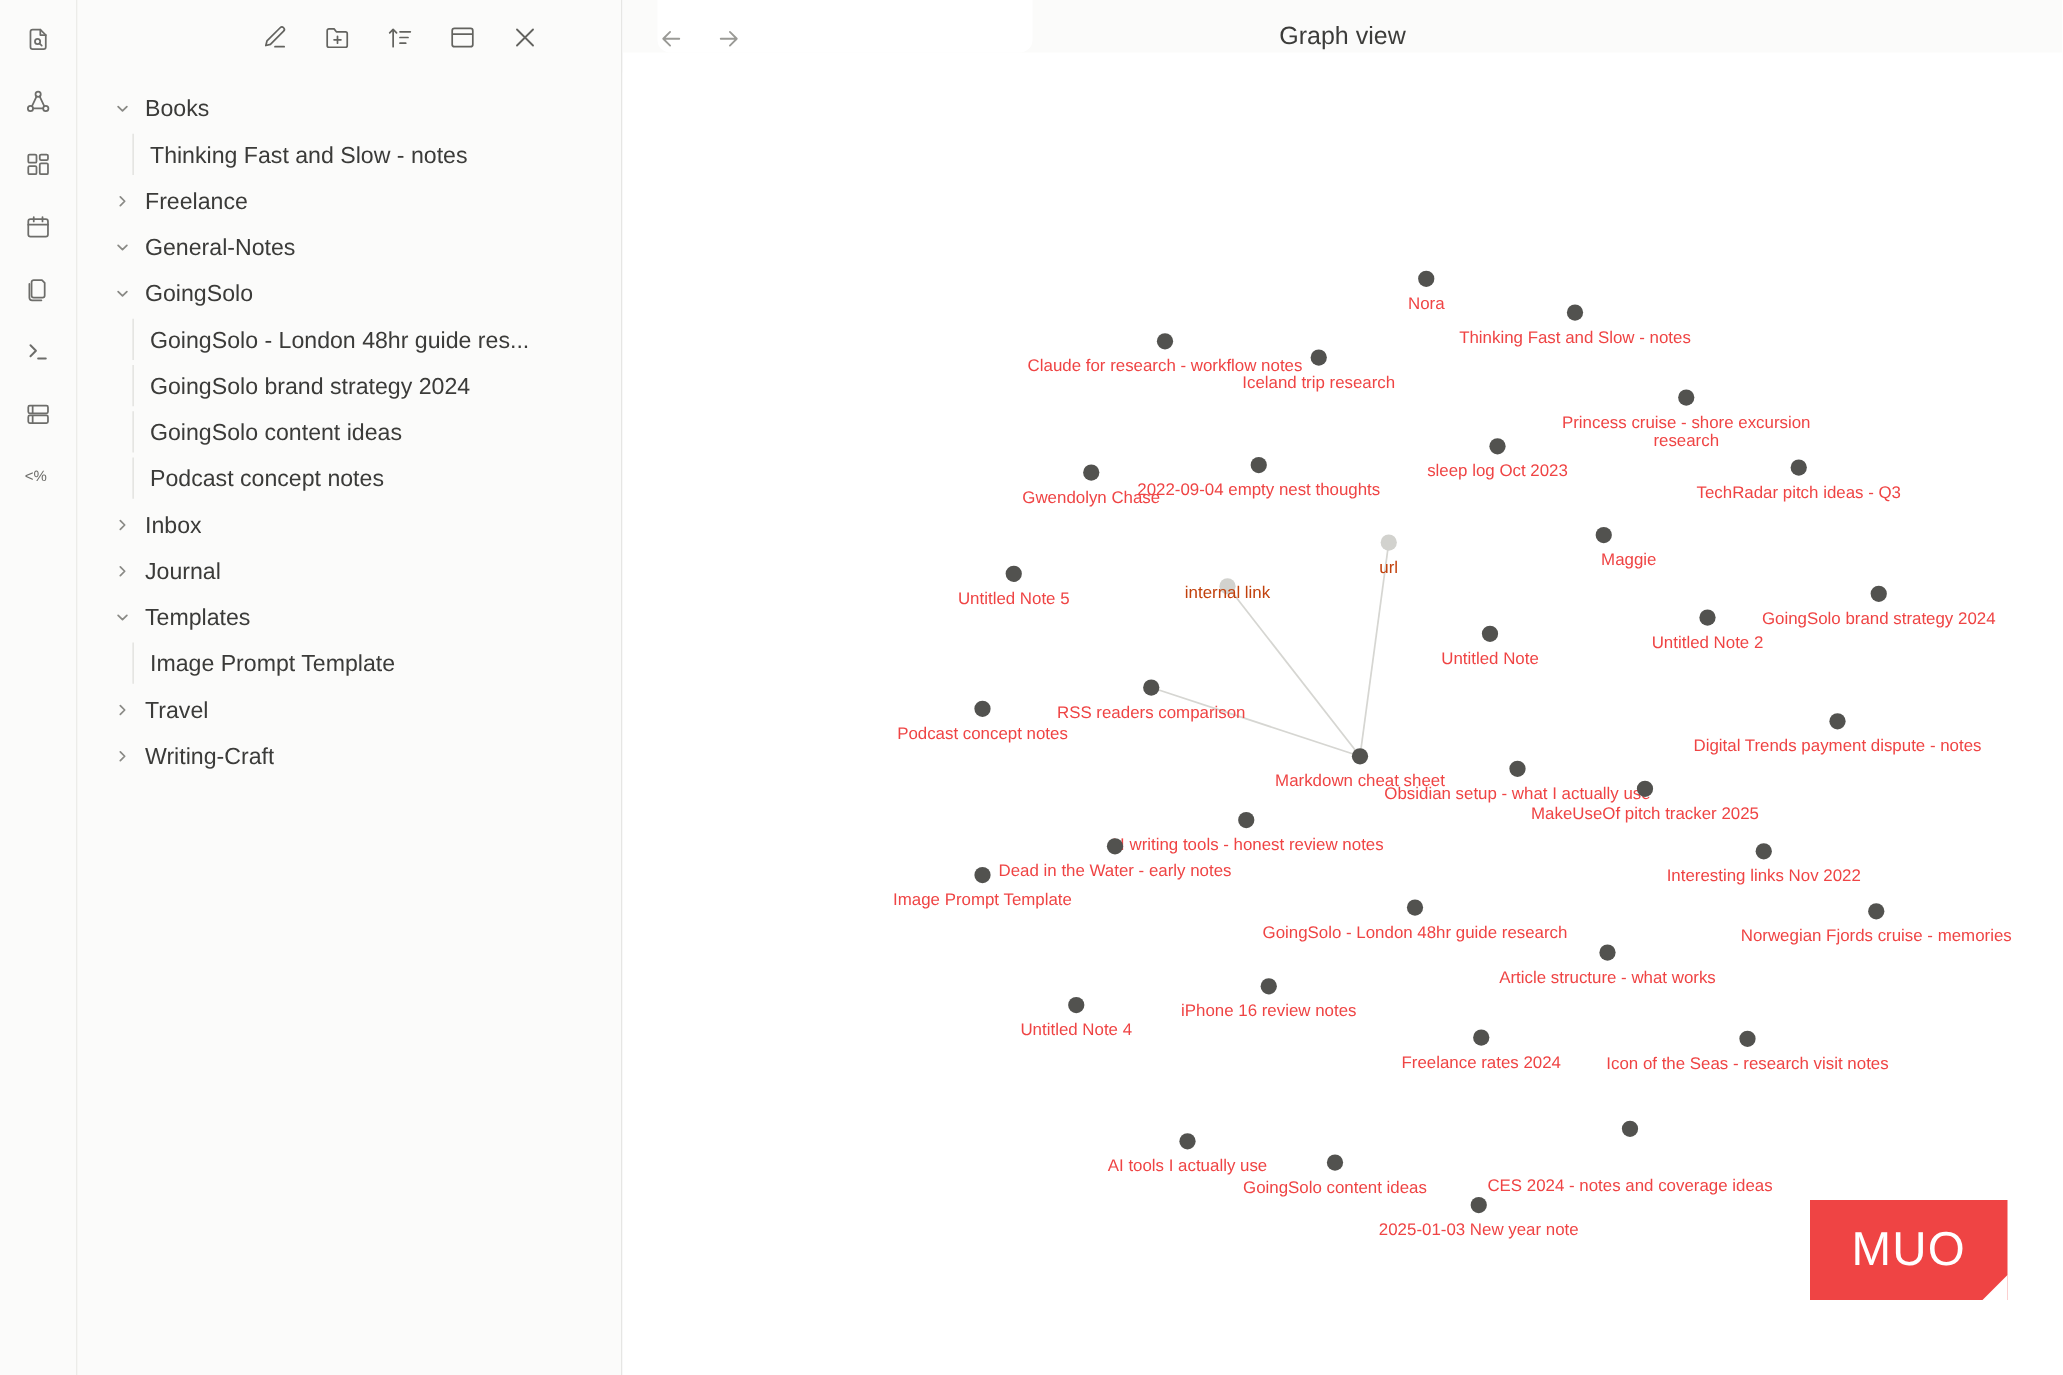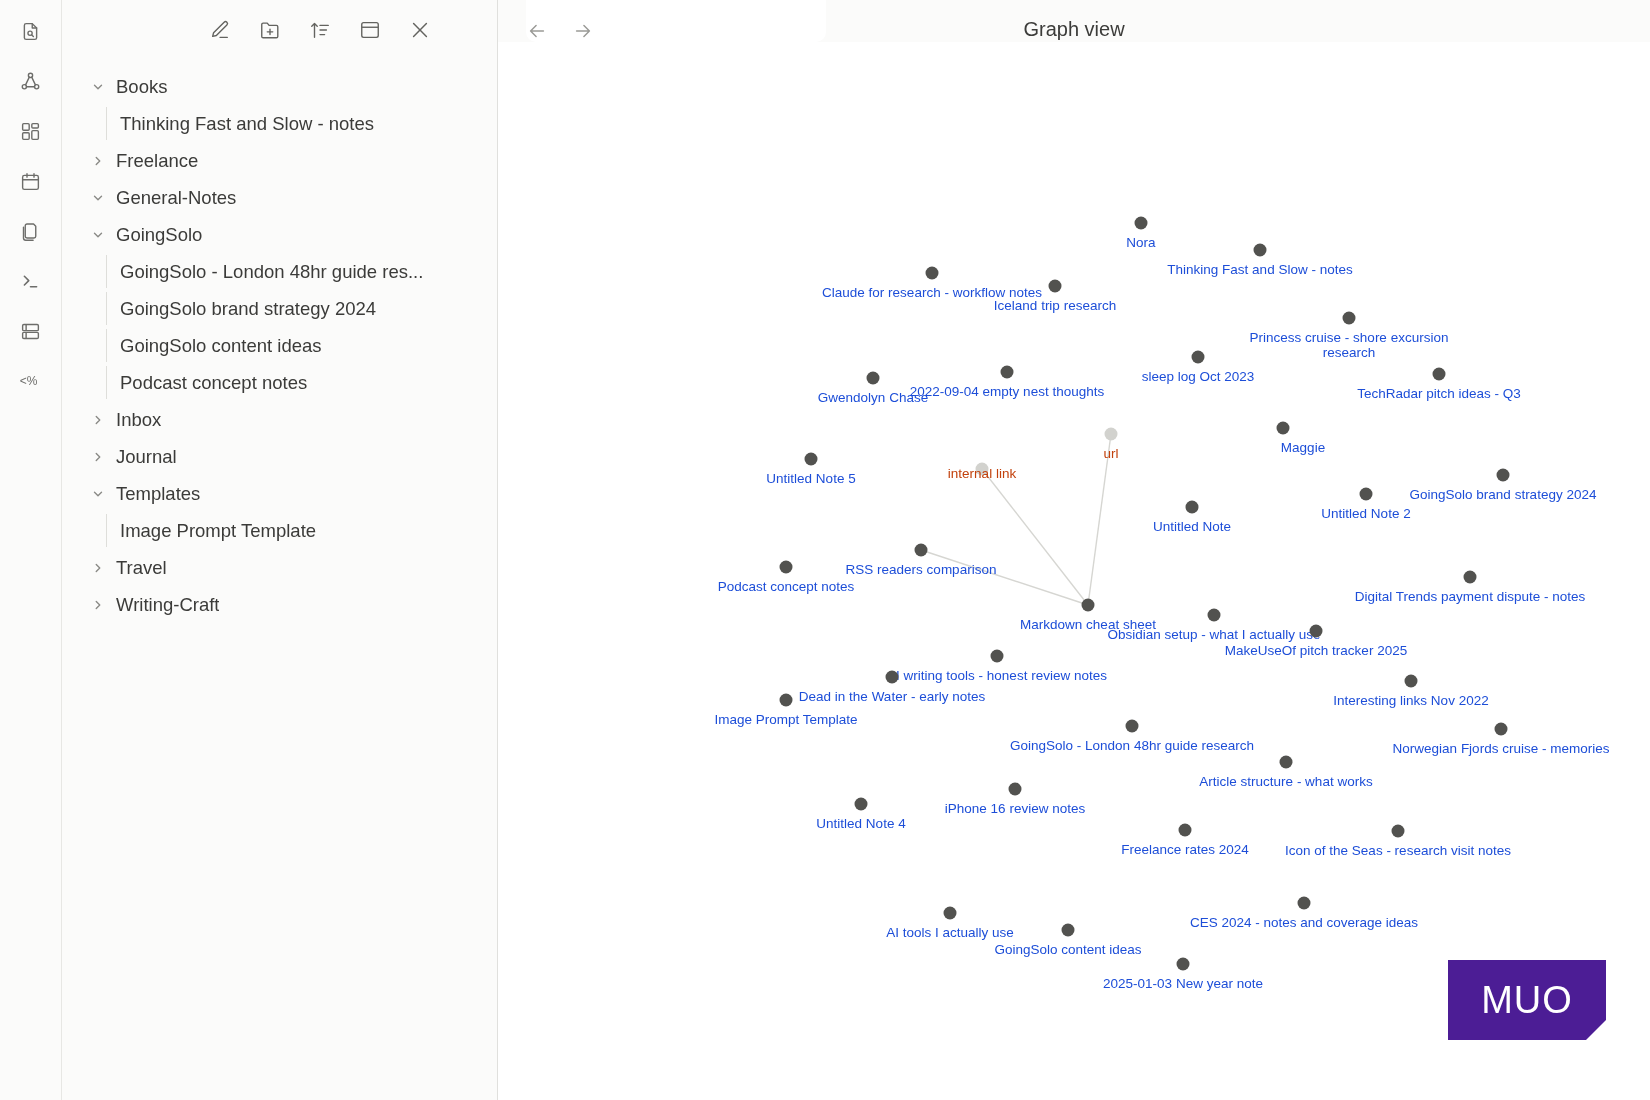--- a/index.html
+++ b/index.html
@@ -160,35 +160,35 @@
     transform: translate(-50%, -50%);
     width: 13px; height: 13px;
     border-radius: 50%;
     background: #52524f;
   }
   .node.faded { background: #d2d2ce; }
   .node-label {
     position: absolute;
     transform: translate(-50%, 0);
     font-size: 13.5px;
-    color: #1d4ed8;
+    color: #ef4444;
     white-space: pre;
     text-align: center;
     line-height: 15px;
   }
   .node-label.faded { color: #c2410c; }
 
   
   .watermark {
     position: absolute;
     right: 44px;
     bottom: 60px;
     width: 158px;
     height: 80px;
-    background: #4c1d95;
+    background: #ef4444;
     display: flex;
     align-items: center;
     justify-content: center;
     overflow: hidden;
   }
   .watermark .wm-text {
     color: #ffffff;
     font-size: 38px;
     letter-spacing: 1px;
     font-weight: 400;
@@ -480,21 +480,21 @@
         <div class="node-label" style="left: 788px; top: 716px;">Article structure - what works</div>
         <div class="node" style="left: 517px; top: 731px;"></div>
         <div class="node-label" style="left: 517px; top: 743px;">iPhone 16 review notes</div>
         <div class="node" style="left: 363px; top: 746px;"></div>
         <div class="node-label" style="left: 363px; top: 758px;">Untitled Note 4</div>
         <div class="node" style="left: 687px; top: 772px;"></div>
         <div class="node-label" style="left: 687px; top: 784px;">Freelance rates 2024</div>
         <div class="node" style="left: 900px; top: 773px;"></div>
         <div class="node-label" style="left: 900px; top: 785px;">Icon of the Seas - research visit notes</div>
         <div class="node" style="left: 806px; top: 845px;"></div>
-        <div class="node-label" style="left: 806px; top: 857px;">CES 2024 - notes and coverage ideas</div>
+        <div class="node-label" style="left: 806px; top: 883px;">CES 2024 - notes and coverage ideas</div>
         <div class="node" style="left: 452px; top: 855px;"></div>
         <div class="node-label" style="left: 452px; top: 867px;">AI tools I actually use</div>
         <div class="node" style="left: 570px; top: 872px;"></div>
         <div class="node-label" style="left: 570px; top: 884px;">GoingSolo content ideas</div>
         <div class="node" style="left: 685px; top: 906px;"></div>
         <div class="node-label" style="left: 685px; top: 918px;">2025-01-03 New year note</div>
       </div>
   </div>
 
 </div>

